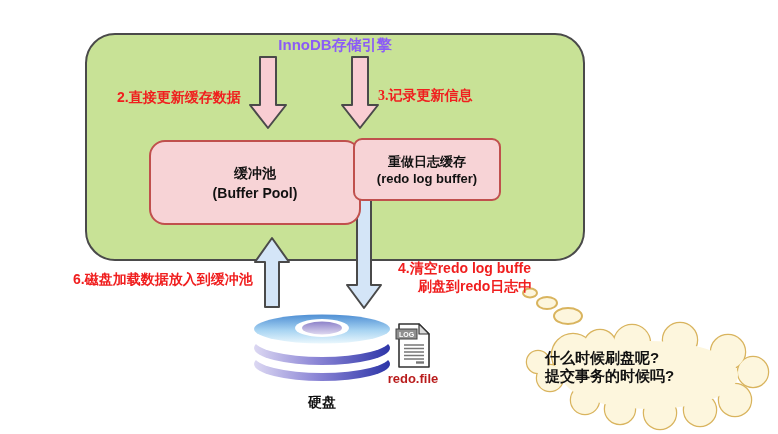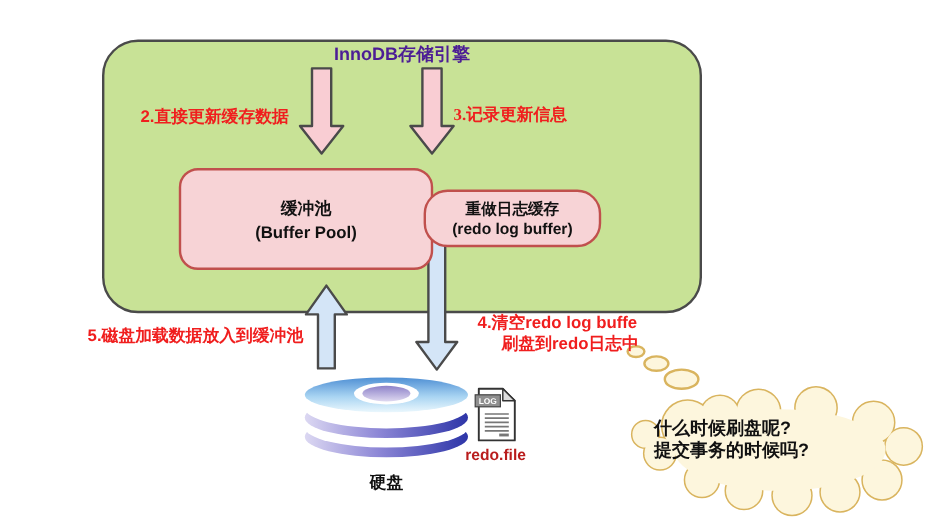--- a/index.html
+++ b/index.html
@@ -6,29 +6,29 @@
   body{width:778px;height:434px;font-family:"Liberation Sans","DejaVu Sans",sans-serif;}
   .canvas{position:relative;width:778px;height:434px;overflow:hidden;}
   .abs{position:absolute;}
   .container{
     left:85px;top:33px;width:500px;height:228px;
     background:#c8e296;border:2.5px solid #4a4a4a;border-radius:30px;
     box-sizing:border-box;
   }
   .diagram-title{
     left:85px;top:36px;width:500px;text-align:center;
-    font-size:15px;font-weight:bold;color:#4c1d95;
+    font-size:15px;font-weight:bold;color:#8b5cf6;
   }
   .pbox{
     background:#f7d3d6;border:2px solid #c0504d;box-sizing:border-box;
     display:flex;flex-direction:column;align-items:center;justify-content:center;
     color:#111;font-weight:bold;text-align:center;
   }
   .buffer-pool{left:118px;top:140px;width:212px;height:85px;border-radius:16px;font-size:14px;line-height:20px;margin-left:31px;}
-  .redo-buffer{left:353px;top:138px;width:148px;height:48px;border-radius:20px;font-size:13px;line-height:17px;margin-top:20px;}
+  .redo-buffer{left:353px;top:138px;width:148px;height:63px;border-radius:9px;font-size:13px;line-height:17px;}
   .step-label{color:#f01e1e;font-weight:bold;font-size:14px;white-space:nowrap;}
   .step2{left:117px;top:89px;}
   .step3{left:378px;top:87px;font-family:Liberation Serif, serif;}
   .step1{left:73px;top:271px;}
   .step4{left:398px;top:259px;line-height:18px;}
   .step4 .l2{margin-left:20px;}
   .disk-label{left:254px;top:394px;width:136px;text-align:center;font-size:14px;font-weight:bold;color:#111;}
   .file-label{left:379px;top:371px;width:68px;text-align:center;font-size:13px;font-weight:bold;color:#b91c1c;}
   .cloud-text{
     left:545px;top:349px;width:215px;text-align:left;
@@ -135,21 +135,21 @@
     <div>(Buffer Pool)</div>
   </div>
 
   <div class="abs pbox redo-buffer">
     <div>重做日志缓存</div>
     <div>(redo log buffer)</div>
   </div>
 
   <div class="abs step-label step2">2.直接更新缓存数据</div>
   <div class="abs step-label step3">3.记录更新信息</div>
-  <div class="abs step-label step1">5.磁盘加载数据放入到缓冲池</div>
+  <div class="abs step-label step1">6.磁盘加载数据放入到缓冲池</div>
   <div class="abs step-label step4">
     <div class="l1">4.清空redo log buffe</div>
     <div class="l2">刷盘到redo日志中</div>
   </div>
 
   <div class="abs disk-label">硬盘</div>
   <div class="abs file-label">redo.file</div>
 
   <div class="abs cloud-text">
     <div>什么时候刷盘呢?</div>

